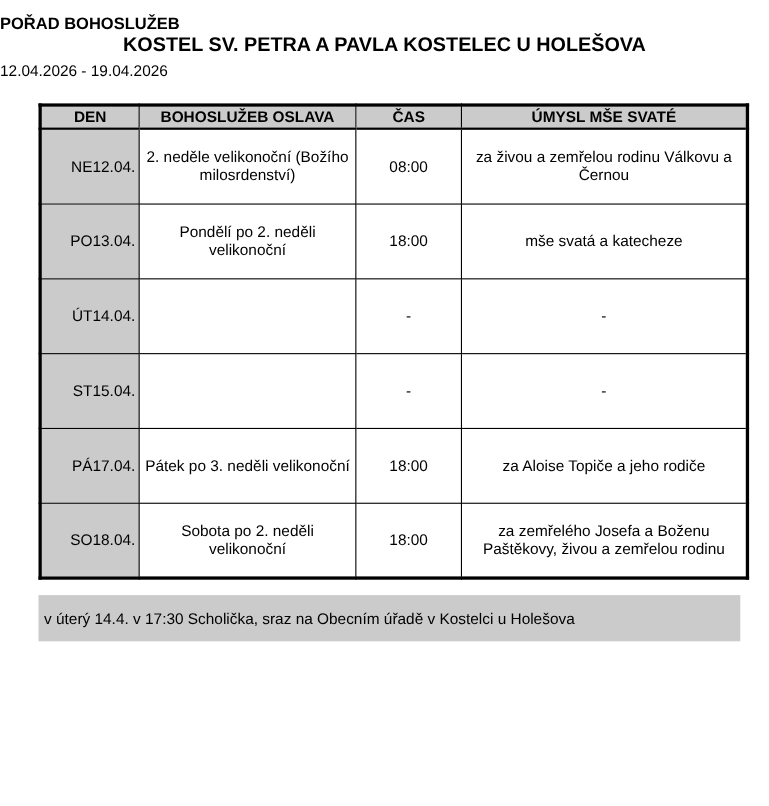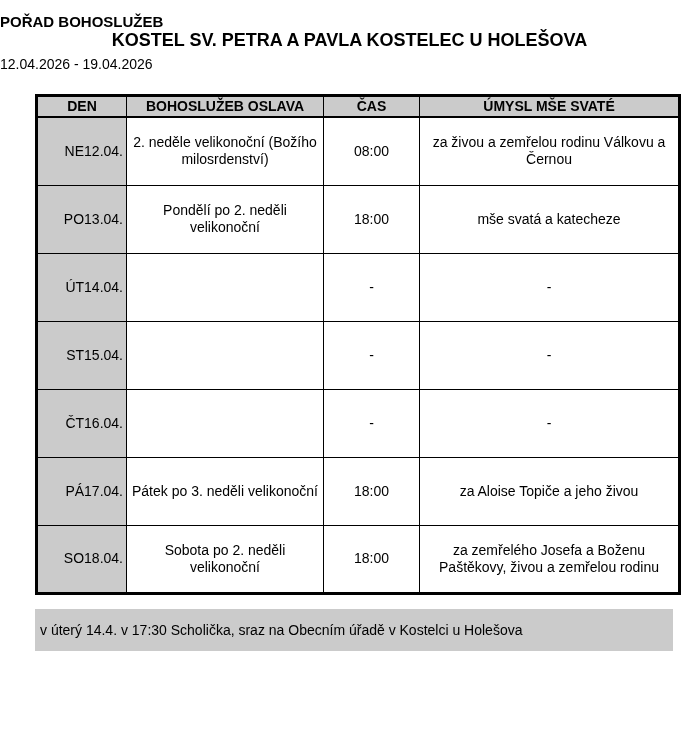--- a/index.html
+++ b/index.html
@@ -148,36 +148,28 @@
 
   <tr>
     <td class="day-cell">
       <span class="day-abbrev">ST</span><span class="day-date">15.04.</span>
     </td>
     <td class="celebration-cell"></td>
     <td class="time-cell">-</td>
     <td class="intention-cell">-</td>
   </tr>
 
-  <tr>
-    <td class="day-cell">
-      <span class="day-abbrev">ČT</span><span class="day-date">16.04.</span>
-    </td>
-    <td class="celebration-cell"></td>
-    <td class="time-cell">-</td>
-    <td class="intention-cell">-</td>
-  </tr>
 
   <tr>
     <td class="day-cell">
       <span class="day-abbrev">PÁ</span><span class="day-date">17.04.</span>
     </td>
     <td class="celebration-cell">Pátek po 3. neděli velikonoční</td>
     <td class="time-cell">18:00</td>
-    <td class="intention-cell">za Aloise Topiče a jeho živou</td>
+    <td class="intention-cell">za Aloise Topiče a jeho rodiče</td>
   </tr>
 
   <tr>
     <td class="day-cell">
       <span class="day-abbrev">SO</span><span class="day-date">18.04.</span>
     </td>
     <td class="celebration-cell">Sobota po 2. neděli velikonoční</td>
     <td class="time-cell">18:00</td>
     <td class="intention-cell">za zemřelého Josefa a Boženu Paštěkovy, živou a zemřelou rodinu</td>
   </tr>

